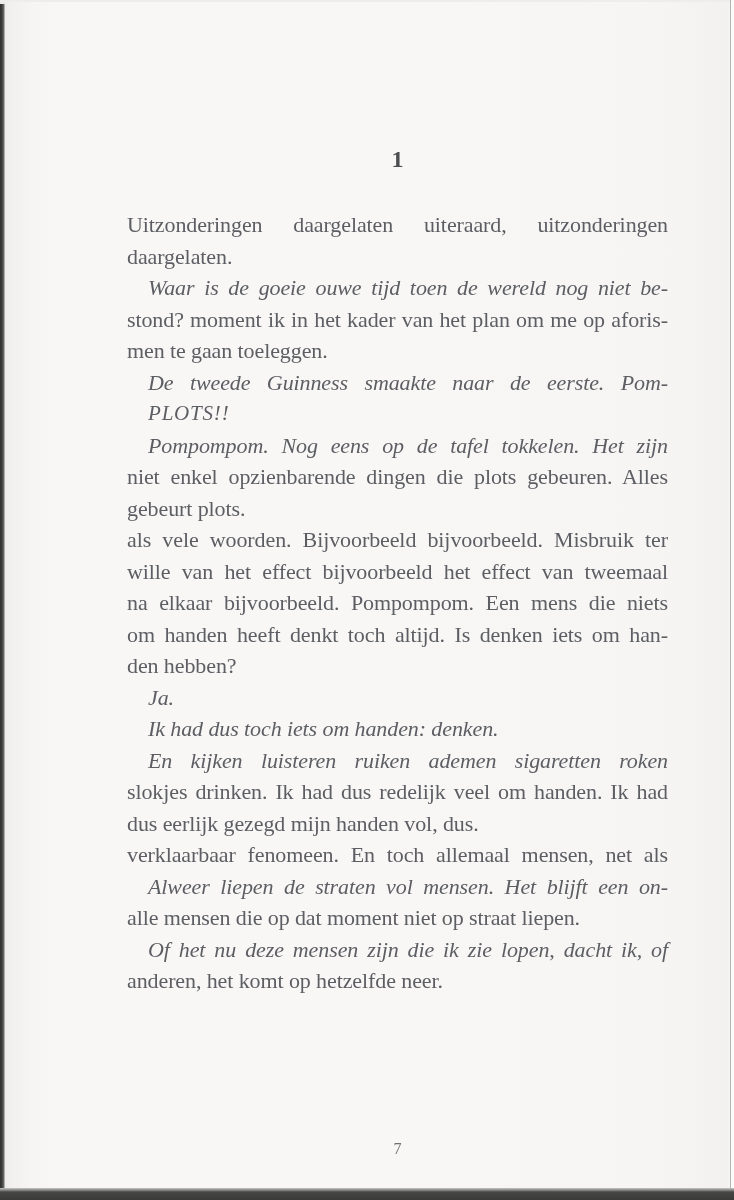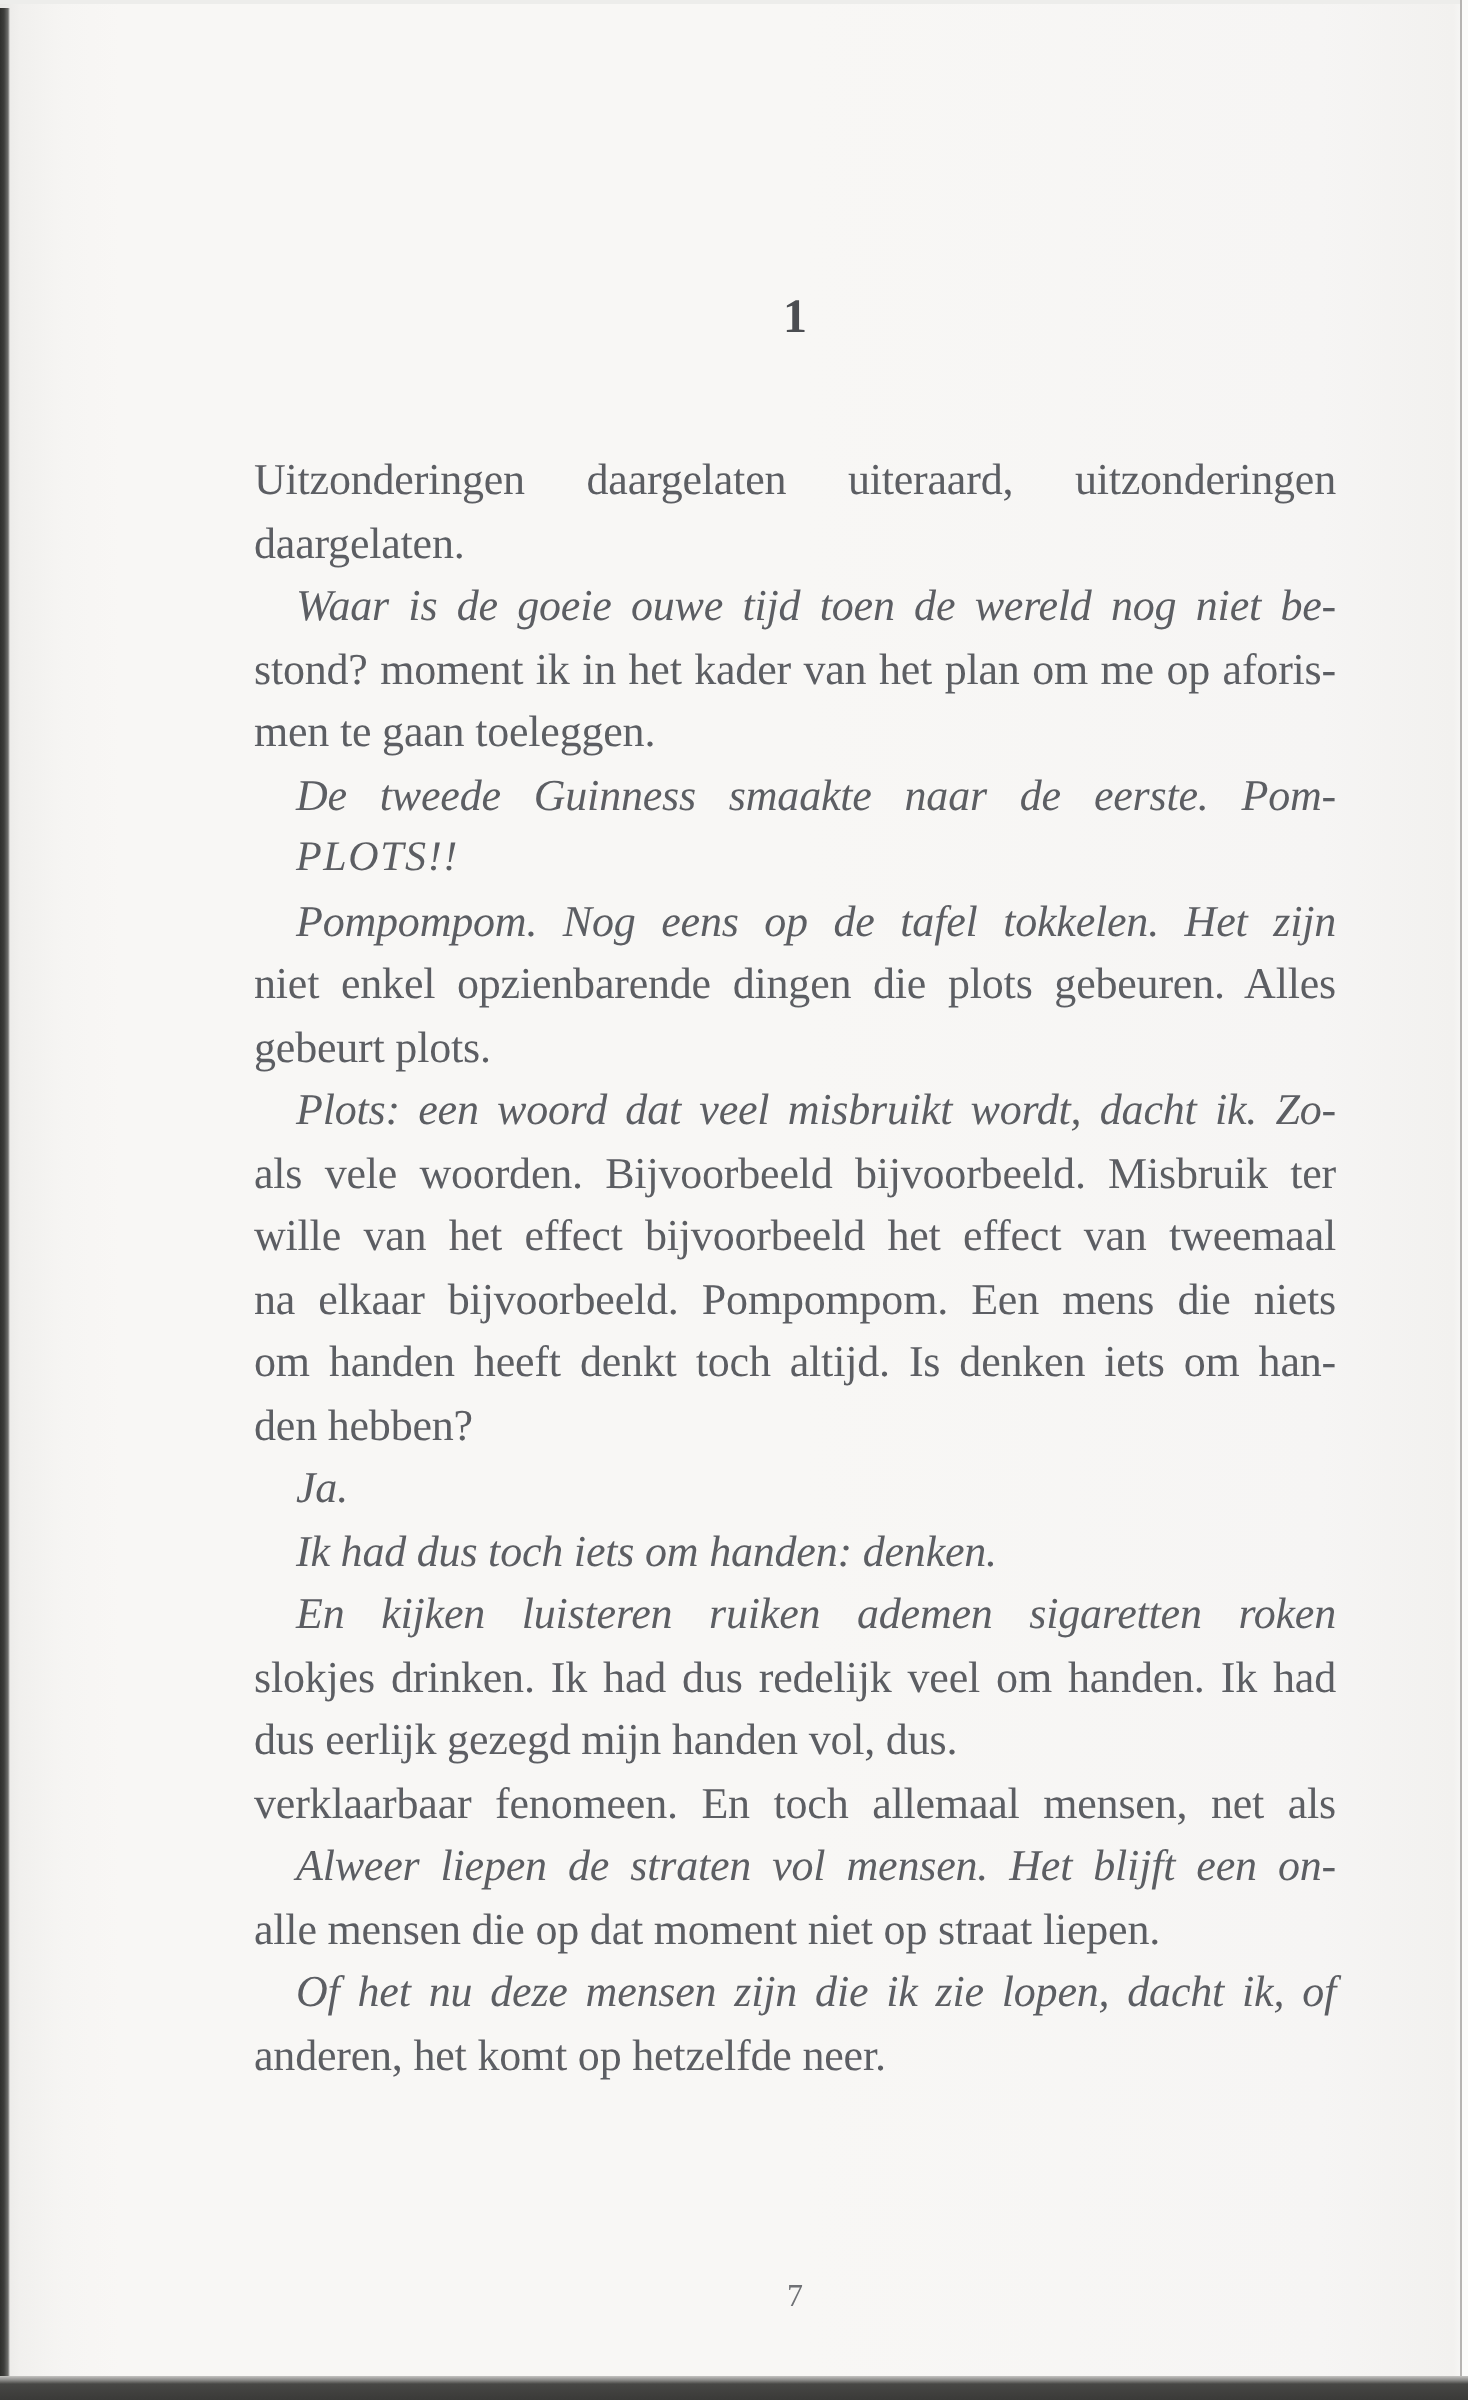--- a/index.html
+++ b/index.html
@@ -59,21 +59,21 @@
     top: 146px;
     left: 127px;
     width: 541px;
     text-align: center;
     font-size: 24px;
     font-weight: bold;
     color: #4b4d51;
   }
   .text-block {
     position: absolute;
-    top: 224px;
+    top: 209px;
     left: 127px;
     width: 541px;
     font-size: 22px;
     line-height: 31.5px;
     color: #5c5e63;
     letter-spacing: -0.1px;
   }
   .line {
     text-align: left;
   }
@@ -123,21 +123,20 @@
         </div>
         <div class="para">
           <div class="line indent smallcaps">PLOTS!!</div>
         </div>
         <div class="para">
           <div class="line full indent">Pompompom. Nog eens op de tafel tokkelen. Het zijn</div>
           <div class="line full">niet enkel opzienbarende dingen die plots gebeuren. Alles</div>
           <div class="line">gebeurt plots.</div>
         </div>
         <div class="para">
-          <div class="line full indent">Plots: een woord dat veel misbruikt wordt, dacht ik. Zo-</div>
           <div class="line full">als vele woorden. Bijvoorbeeld bijvoorbeeld. Misbruik ter</div>
           <div class="line full">wille van het effect bijvoorbeeld het effect van tweemaal</div>
           <div class="line full">na elkaar bijvoorbeeld. Pompompom. Een mens die niets</div>
           <div class="line full">om handen heeft denkt toch altijd. Is denken iets om han-</div>
           <div class="line">den hebben?</div>
         </div>
         <div class="para">
           <div class="line indent">Ja.</div>
         </div>
         <div class="para">

